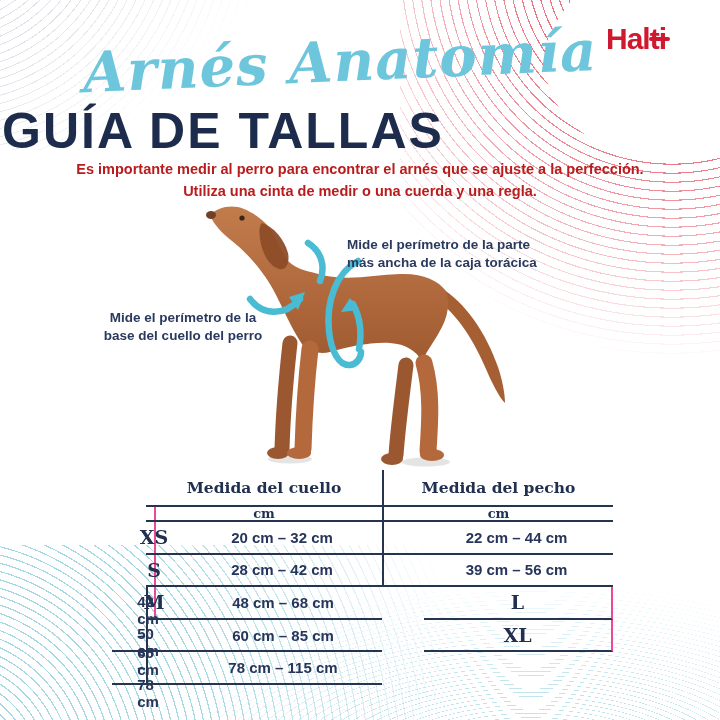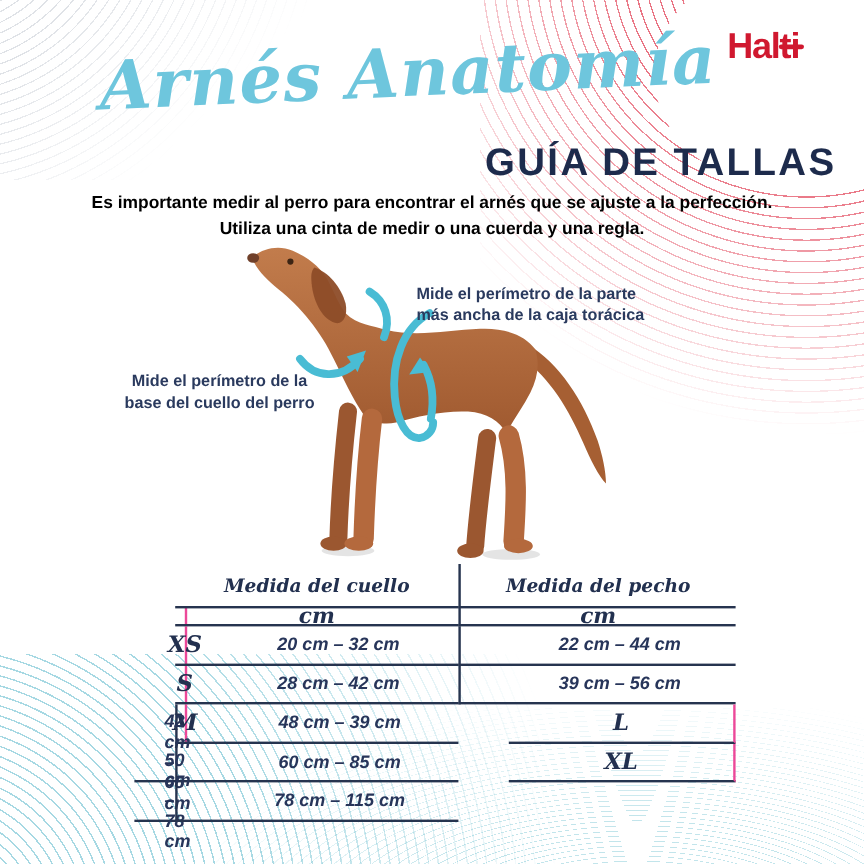--- a/index.html
+++ b/index.html
@@ -40,47 +40,46 @@
     letter-spacing:-1px;color:#d0182f;font-family:"Liberation Sans",sans-serif;
   }
   .logo-bar{position:absolute;left:649px;top:37px;width:21px;height:3.5px;background:#d0182f;border-radius:2px;}
   
   .title-script{
     position:absolute;left:0;top:28px;width:680px;text-align:center;
     font-family:"DejaVu Serif",serif;font-style:italic;font-weight:bold;
     font-size:56px;color:#6ec6dd;transform:rotate(-2.5deg);letter-spacing:1px;
   }
   .title-main{
-    position:absolute;left:0;top:100px;width:680px;margin:17px;text-align:right;
-    font-size:32px;font-weight:700;letter-spacing:2px;color:#1d2b4c;
+    position:absolute;left:0;top:100px;width:680px;margin:2px;text-align:left;
+    font-size:50px;font-weight:700;letter-spacing:2px;color:#1d2b4c;
   }
   .intro{
     position:absolute;left:0;top:158px;width:720px;margin:0;text-align:center;
-    font-size:14.5px;font-weight:700;color:#000000;line-height:1.55;
+    font-size:14.5px;font-weight:700;color:#b91c1c;line-height:1.55;
   }
   
   .ann{position:absolute;font-size:13.5px;font-weight:600;color:#2a3a5e;line-height:1.32;}
   .ann-right{left:347px;top:236px;width:270px;text-align:left;}
   .ann-left{left:98px;top:309px;width:170px;text-align:center;}
   .dog-svg{position:absolute;left:178px;top:203px;}
   
   .size-table{
     position:absolute;left:112px;top:470px;width:501px;
     display:grid;grid-template-columns:34px 236px 231px;
     grid-template-rows:35px 17px repeat(5,32.6px);
     color:#22304f;
-    font-style:italic;
   }
   .size-table > div{display:flex;align-items:center;justify-content:center;box-sizing:border-box;}
   .bt{border-top:2px solid #26344f;}
   .bb{border-bottom:2px solid #26344f;}
   .bl2{border-left:2px solid #26344f;}
   .br2{border-right:2px solid #ec4899;margin-left:42px;}
   .th{font-family:"DejaVu Serif",serif;font-weight:bold;font-size:15.5px;}
-  .cm{font-family:"DejaVu Serif",serif;font-weight:bold;font-size:18px;}
+  .cm{font-family:"DejaVu Serif",serif;font-weight:bold;font-size:13px;}
   .sz{font-family:"DejaVu Serif",serif;font-weight:bold;font-size:19px;}
   .val{font-size:15px;font-weight:700;color:#27355a;padding-left:36px;}
 </style>
 </head>
 <body>
 
 <div id="canvas">
 
   <div class="wave tl"></div>
   <div class="wave tr"></div>
@@ -160,21 +159,21 @@
 
     <div class="sz br2 bb">XS</div>
     <div class="val bb">20 cm – 32 cm</div>
     <div class="val bb bl2">22 cm – 44 cm</div>
 
     <div class="sz br2 bb">S</div>
     <div class="val bb">28 cm – 42 cm</div>
     <div class="val bb bl2">39 cm – 56 cm</div>
 
     <div class="sz br2 bb">M</div>
-    <div class="val bb bl2">48 cm – 39 cm</div>
+    <div class="val bb bl2">48 cm – 68 cm</div>
 
     <div class="sz br2 bb">L</div>
     <div class="val bb">42 cm – 65 cm</div>
     <div class="val bb bl2">60 cm – 85 cm</div>
 
     <div class="sz br2 bb">XL</div>
     <div class="val bb">50 cm – 78 cm</div>
     <div class="val bb bl2">78 cm – 115 cm</div>
   </div>
 

